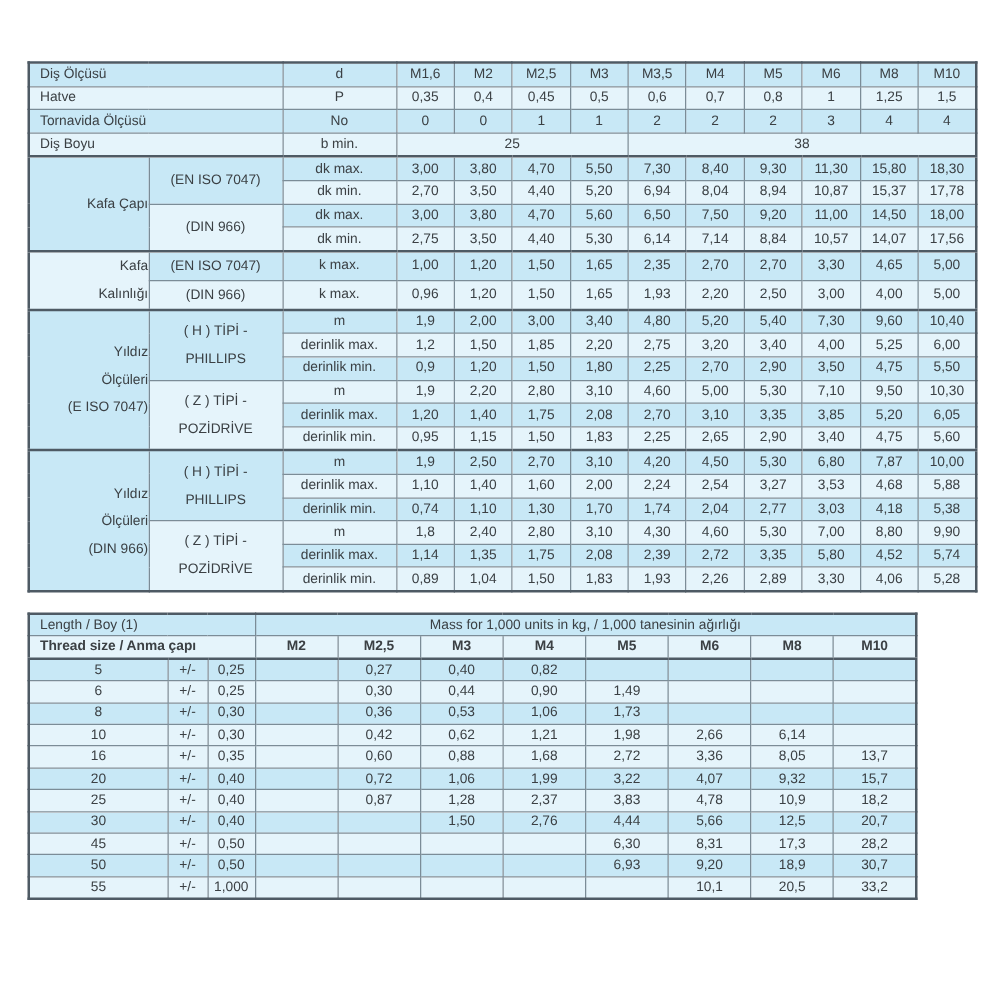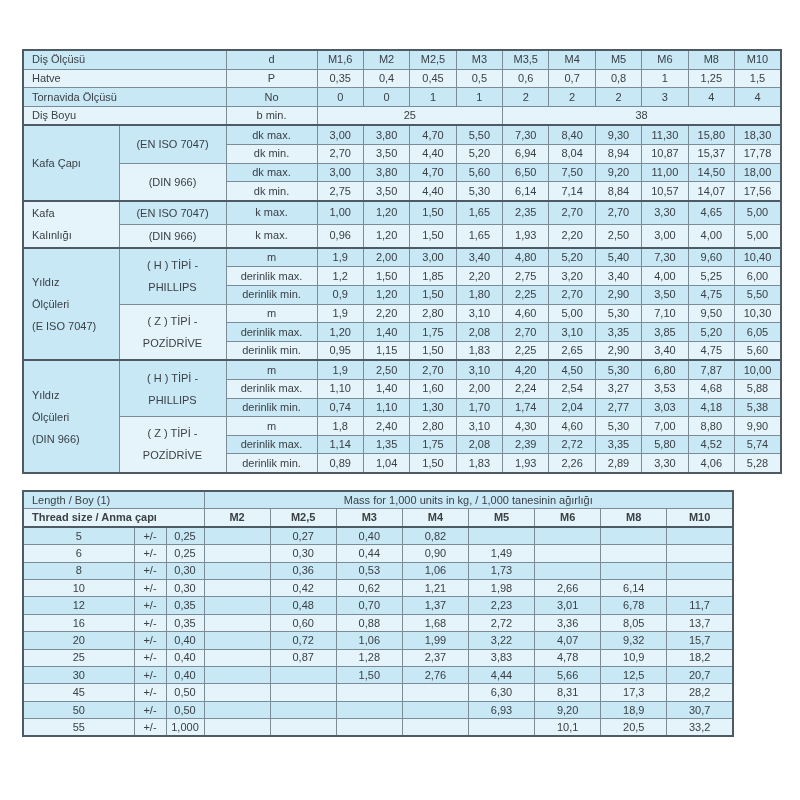--- a/index.html
+++ b/index.html
@@ -12,21 +12,21 @@
         border:2px solid var(--bdh);}
   #top-table{top:37px;width:760px;margin-top:12px;}
   #bottom-table{top:490px;width:712px;}
   td{border:1px solid var(--bd);font-size:11px;color:var(--tx);text-align:center;
      vertical-align:middle;padding:0;overflow:hidden;line-height:1.15;}
   #top-table td{height:17.6px;}
   #bottom-table td{height:16.4px;}
   .dark{background:var(--dk);}
   .light{background:var(--lt);}
   .lbl{text-align:left;padding-left:8px;}
-  .sec-lbl{text-align:left;padding-left:8px;white-space:pre-line;line-height:2;}
+  .sec-lbl{text-align:right;padding-left:8px;white-space:pre-line;line-height:2;}
   .grp-lbl{text-align:center;white-space:pre-line;line-height:2;}
   .bold{font-weight:bold;}
   tr.sep td{border-top:2px solid var(--bdh);}
 </style>
 </head>
 <body>
 
 <div class="page">
   <table id="top-table">
     <colgroup>
@@ -427,33 +427,20 @@
           <td class="light"></td>
           <td class="light">0,42</td>
           <td class="light">0,62</td>
           <td class="light">1,21</td>
           <td class="light">1,98</td>
           <td class="light">2,66</td>
           <td class="light">6,14</td>
           <td class="light"></td>
         </tr>
         <tr>
-          <td class="dark">12</td>
-          <td class="dark">+/-</td>
-          <td class="dark">0,35</td>
-          <td class="dark"></td>
-          <td class="dark">0,48</td>
-          <td class="dark">0,70</td>
-          <td class="dark">1,37</td>
-          <td class="dark">2,23</td>
-          <td class="dark">3,01</td>
-          <td class="dark">6,78</td>
-          <td class="dark">11,7</td>
-        </tr>
-        <tr>
           <td class="light">16</td>
           <td class="light">+/-</td>
           <td class="light">0,35</td>
           <td class="light"></td>
           <td class="light">0,60</td>
           <td class="light">0,88</td>
           <td class="light">1,68</td>
           <td class="light">2,72</td>
           <td class="light">3,36</td>
           <td class="light">8,05</td>

